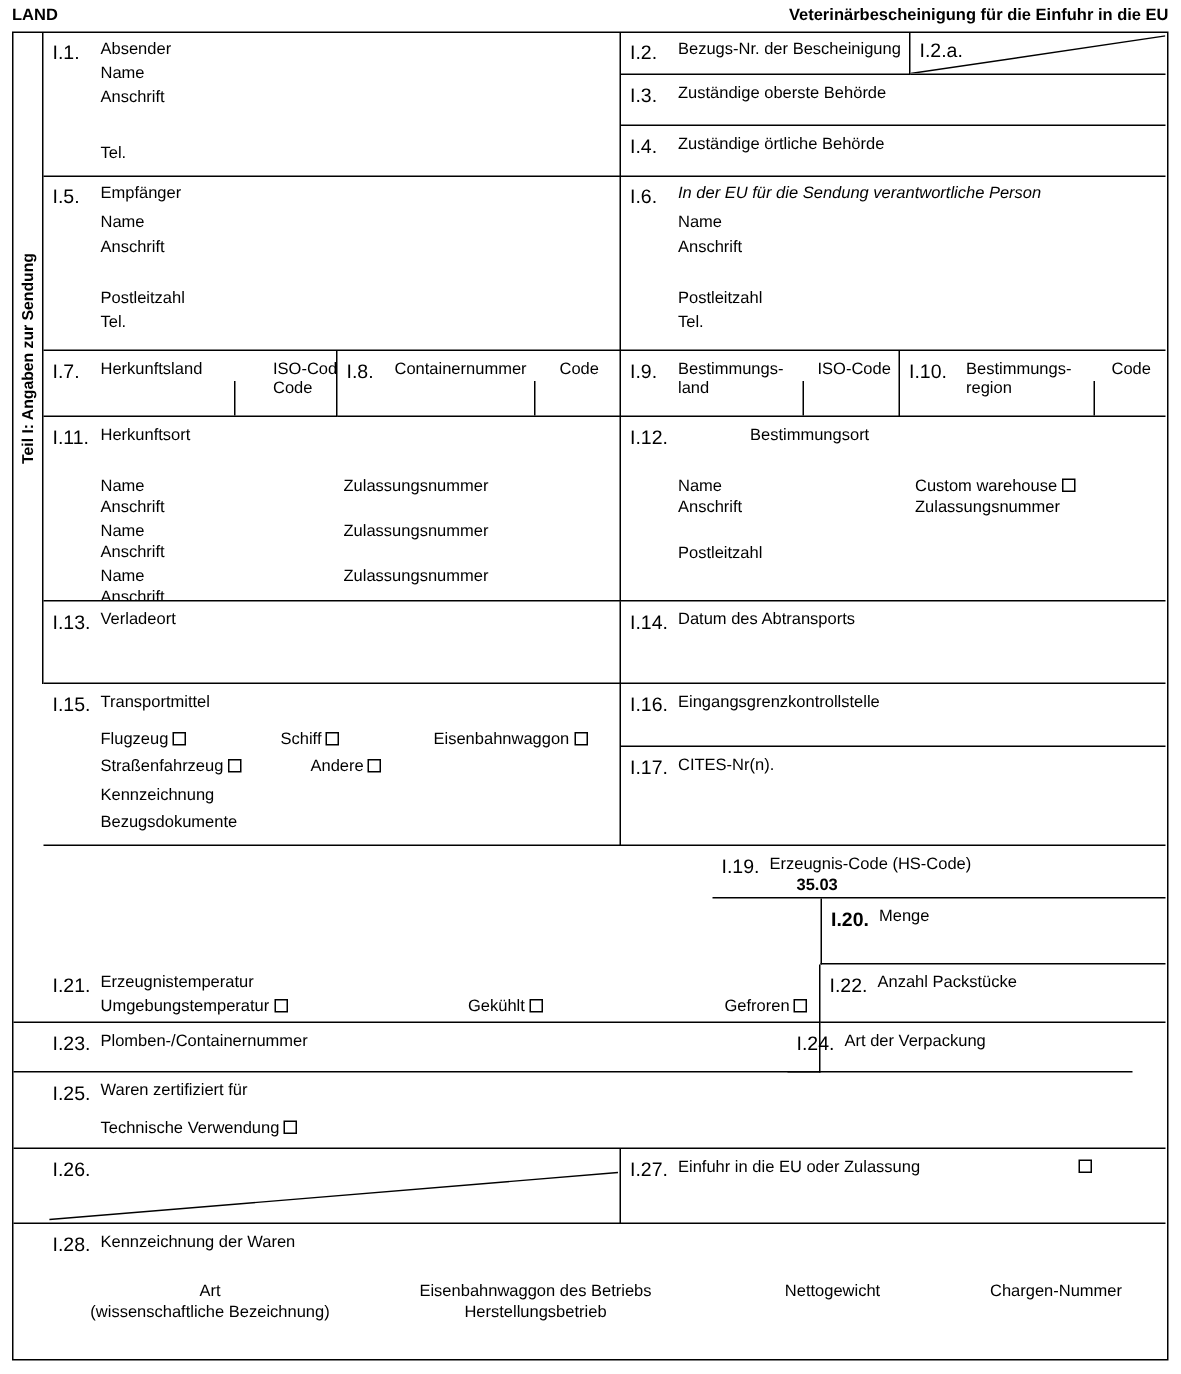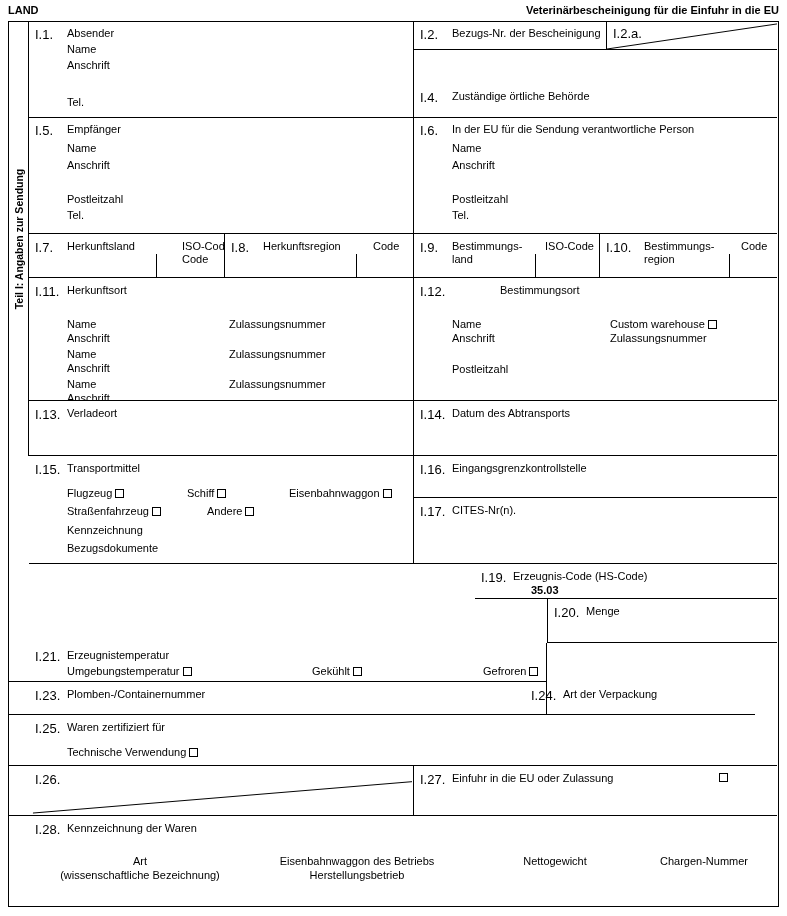--- a/index.html
+++ b/index.html
@@ -104,55 +104,59 @@
       <div class="lbl t" style="left:38px; top:5px;">Bezugs-Nr. der Bescheinigung</div>
     </div>
 
     <div class="cell bb" style="left:598px; top:0; width:170px; height:28px;">
       <svg class="diag" viewBox="0 0 170 28" preserveAspectRatio="none">
         <line x1="0" y1="28" x2="170" y2="2" stroke="#000" stroke-width="1"></line>
       </svg>
       <div class="lbl num" style="left:6px; top:4px;">I.2.a.</div>
     </div>
 
+    <div class="cell bb" style="left:405px; top:28px; width:363px; height:34px;">
+      <div class="lbl num" style="left:6px; top:6px;">I.3.</div>
+      <div class="lbl t" style="left:38px; top:6px;">Zuständige oberste Behörde</div>
+    </div>
 
     <div class="cell bb" style="left:405px; top:62px; width:363px; height:34px;">
       <div class="lbl num" style="left:6px; top:6px;">I.4.</div>
       <div class="lbl t" style="left:38px; top:6px;">Zuständige örtliche Behörde</div>
     </div>
 
     <div class="cell br bb" style="left:20px; top:96px; width:385px; height:116px;">
       <div class="lbl num" style="left:6px; top:5px;">I.5.</div>
       <div class="lbl t" style="left:38px; top:5px;">Empfänger</div>
       <div class="lbl t" style="left:38px; top:24px;">Name</div>
       <div class="lbl t" style="left:38px; top:41px;">Anschrift</div>
       <div class="lbl t" style="left:38px; top:75px;">Postleitzahl</div>
       <div class="lbl t" style="left:38px; top:91px;">Tel.</div>
     </div>
 
     <div class="cell bb" style="left:405px; top:96px; width:363px; height:116px;">
       <div class="lbl num" style="left:6px; top:5px;text-align:right;">I.6.</div>
-      <div class="lbl t" style="left:38px; top:5px;">In der EU für die Sendung verantwortliche Person</div>
+      <div class="lbl t" style="left:38px; top:5px;font-style:italic;">In der EU für die Sendung verantwortliche Person</div>
       <div class="lbl t" style="left:38px; top:24px;">Name</div>
       <div class="lbl t" style="left:38px; top:41px;">Anschrift</div>
       <div class="lbl t" style="left:38px; top:75px;">Postleitzahl</div>
       <div class="lbl t" style="left:38px; top:91px;">Tel.</div>
     </div>
 
     <div class="cell bb br" style="left:20px; top:212px; width:196px; height:44px;">
       <div class="lbl num" style="left:6px; top:6px;">I.7.</div>
       <div class="lbl t" style="left:38px; top:6px;">Herkunftsland</div>
       <div class="lbl t" style="left:153px; top:6px;">ISO-Code</div>
       <div class="lbl t" style="left:153px; top:19px;">Code</div>
       <div style="position:absolute; left:127px; top:20px; width:0; height:24px; border-left:1.1px solid #000;"></div>
     </div>
 
     <div class="cell bb br" style="left:216px; top:212px; width:189px; height:44px;">
       <div class="lbl num" style="left:6px; top:6px;">I.8.</div>
-      <div class="lbl t" style="left:38px; top:6px;">Herkunftsregion</div>
+      <div class="lbl t" style="left:38px; top:6px;">Containernummer</div>
       <div class="lbl t" style="left:148px; top:6px;">Code</div>
       <div style="position:absolute; left:131px; top:20px; width:0; height:24px; border-left:1.1px solid #000;"></div>
     </div>
 
     <div class="cell bb br" style="left:405px; top:212px; width:186px; height:44px;">
       <div class="lbl num" style="left:6px; top:6px;">I.9.</div>
       <div class="lbl t" style="left:38px; top:6px;">Bestimmungs-</div>
       <div class="lbl t" style="left:38px; top:19px;">land</div>
       <div class="lbl t" style="left:131px; top:6px;">ISO-Code</div>
       <div style="position:absolute; left:121px; top:20px; width:0; height:24px; border-left:1.1px solid #000;"></div>
@@ -240,38 +244,42 @@
     </div>
 
 
     <div class="cell bb" style="left:466px; top:542px; width:302px; height:35px;">
       <div class="lbl num" style="left:6px; top:6px;">I.19.</div>
       <div class="lbl t" style="left:38px; top:6px;">Erzeugnis-Code (HS-Code)</div>
       <div class="lbl t bold" style="left:56px; top:20px;">35.03</div>
     </div>
 
     <div class="cell bb bl" style="left:538px; top:577px; width:230px; height:44px;">
-      <div class="lbl num" style="left:6px; top:6px;">I.20.</div>
+      <div class="lbl num" style="left:6px; top:6px;font-weight:bold;">I.20.</div>
       <div class="lbl t" style="left:38px; top:6px;">Menge</div>
     </div>
 
     <div class="cell bb br" style="left:0; top:621px; width:538px; height:39px;">
       <div class="lbl num" style="left:26px; top:6px;">I.21.</div>
       <div class="lbl t" style="left:58px; top:6px;">Erzeugnistemperatur</div>
       <div class="lbl t" style="left:58px; top:22px;">
         <span>Umgebungstemperatur</span><span class="cb"></span>
       </div>
       <div class="lbl t" style="left:303px; top:22px;">
         <span>Gekühlt</span><span class="cb"></span>
       </div>
       <div class="lbl t" style="left:474px; top:22px;">
         <span>Gefroren</span><span class="cb"></span>
       </div>
     </div>
 
+    <div class="cell bb" style="left:538px; top:621px; width:230px; height:39px;">
+      <div class="lbl num" style="left:6px; top:6px;">I.22.</div>
+      <div class="lbl t" style="left:38px; top:6px;">Anzahl Packstücke</div>
+    </div>
 
     <div class="cell bb br" style="left:0; top:660px; width:538px; height:33px;">
       <div class="lbl num" style="left:26px; top:6px;">I.23.</div>
       <div class="lbl t" style="left:58px; top:6px;">Plomben-/Containernummer</div>
     </div>
     <div class="cell bb" style="left:516px; top:660px; width:230px; height:33px;">
       <div class="lbl num" style="left:6px; top:6px;">I.24.</div>
       <div class="lbl t" style="left:38px; top:6px;">Art der Verpackung</div>
     </div>
 

